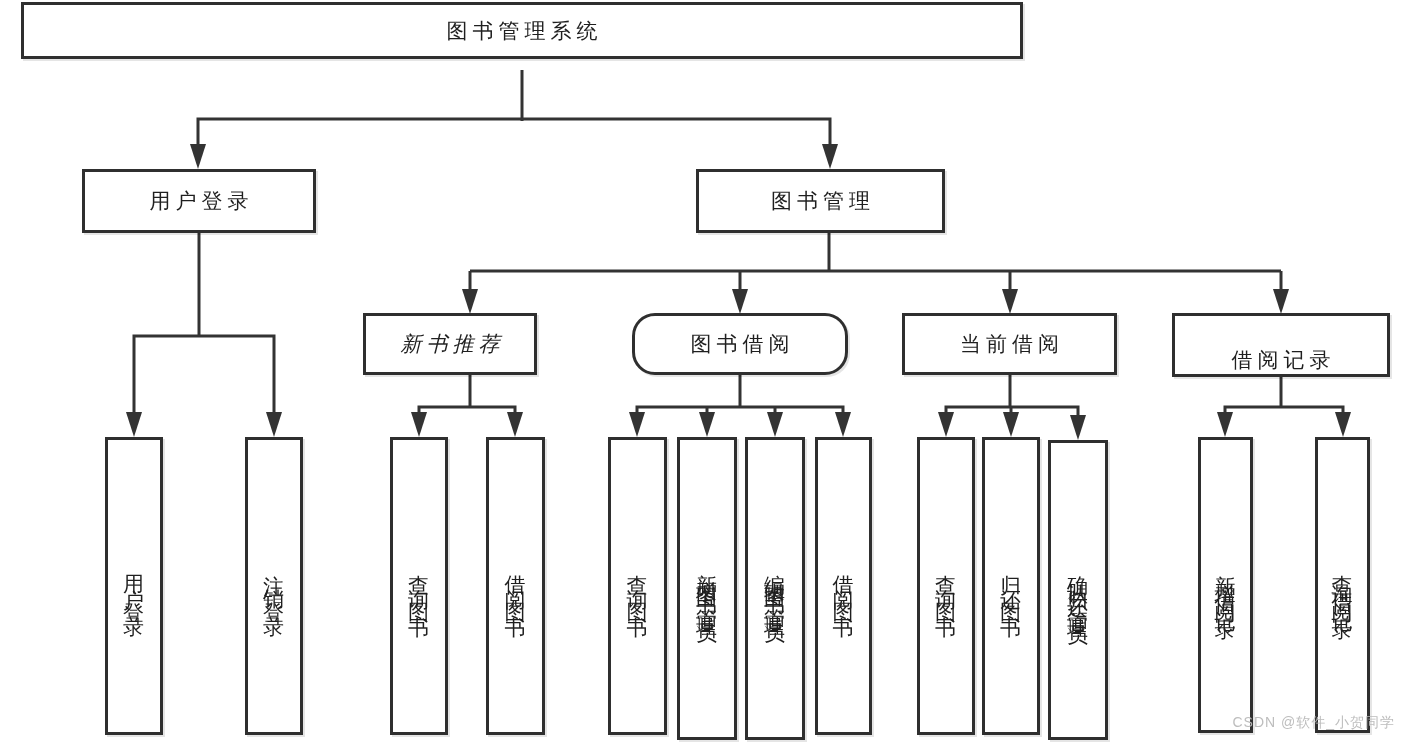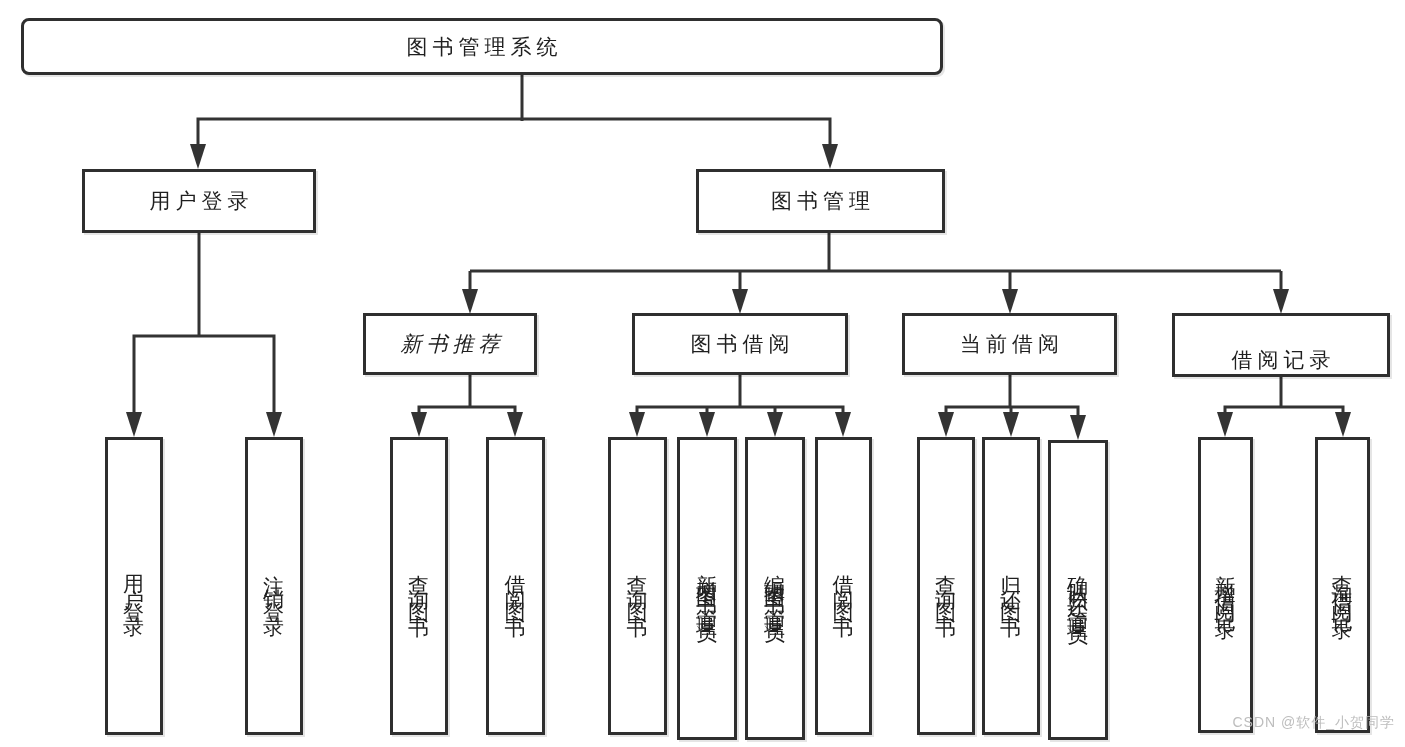--- a/index.html
+++ b/index.html
@@ -102,35 +102,35 @@
     <polygon points="938,412 954,412 946,437"></polygon>
     <polygon points="1003,412 1019,412 1011,437"></polygon>
     <polygon points="1070,415 1086,415 1078,440"></polygon>
 
     <path d="M1281,377 L1281,407"></path>
     <path d="M1225,414 L1225,407 L1343,407 L1343,414"></path>
     <polygon points="1217,412 1233,412 1225,437"></polygon>
     <polygon points="1335,412 1351,412 1343,437"></polygon>
   </svg>
 
-  <div class="node" style="left:21px;top:18px;width:922px;height:57px;border-radius:8px;">
+  <div class="node" style="left:21px;top:2px;width:1002px;height:57px;">
     <span class="hlabel">图书管理系统</span>
   </div>
 
   <div class="node" style="left:82px;top:169px;width:234px;height:64px;">
     <span class="hlabel">用户登录</span>
   </div>
   <div class="node" style="left:696px;top:169px;width:249px;height:64px;">
     <span class="hlabel">图书管理</span>
   </div>
 
   <div class="node" style="left:363px;top:313px;width:174px;height:62px;font-style:italic;">
     <span class="hlabel">新书推荐</span>
   </div>
-  <div class="node" style="left:632px;top:313px;width:216px;height:62px;">
+  <div class="node" style="left:632px;top:313px;width:216px;height:62px;border-radius:23px;">
     <span class="hlabel">图书借阅</span>
   </div>
   <div class="node" style="left:902px;top:313px;width:215px;height:62px;justify-content:center;">
     <span class="hlabel">当前借阅</span>
   </div>
   <div class="node" style="left:1172px;top:313px;width:218px;height:64px;align-items:flex-end;">
     <span class="hlabel">借阅记录</span>
   </div>
 
   <div class="node" style="left:105px;top:437px;width:58px;height:298px;">

